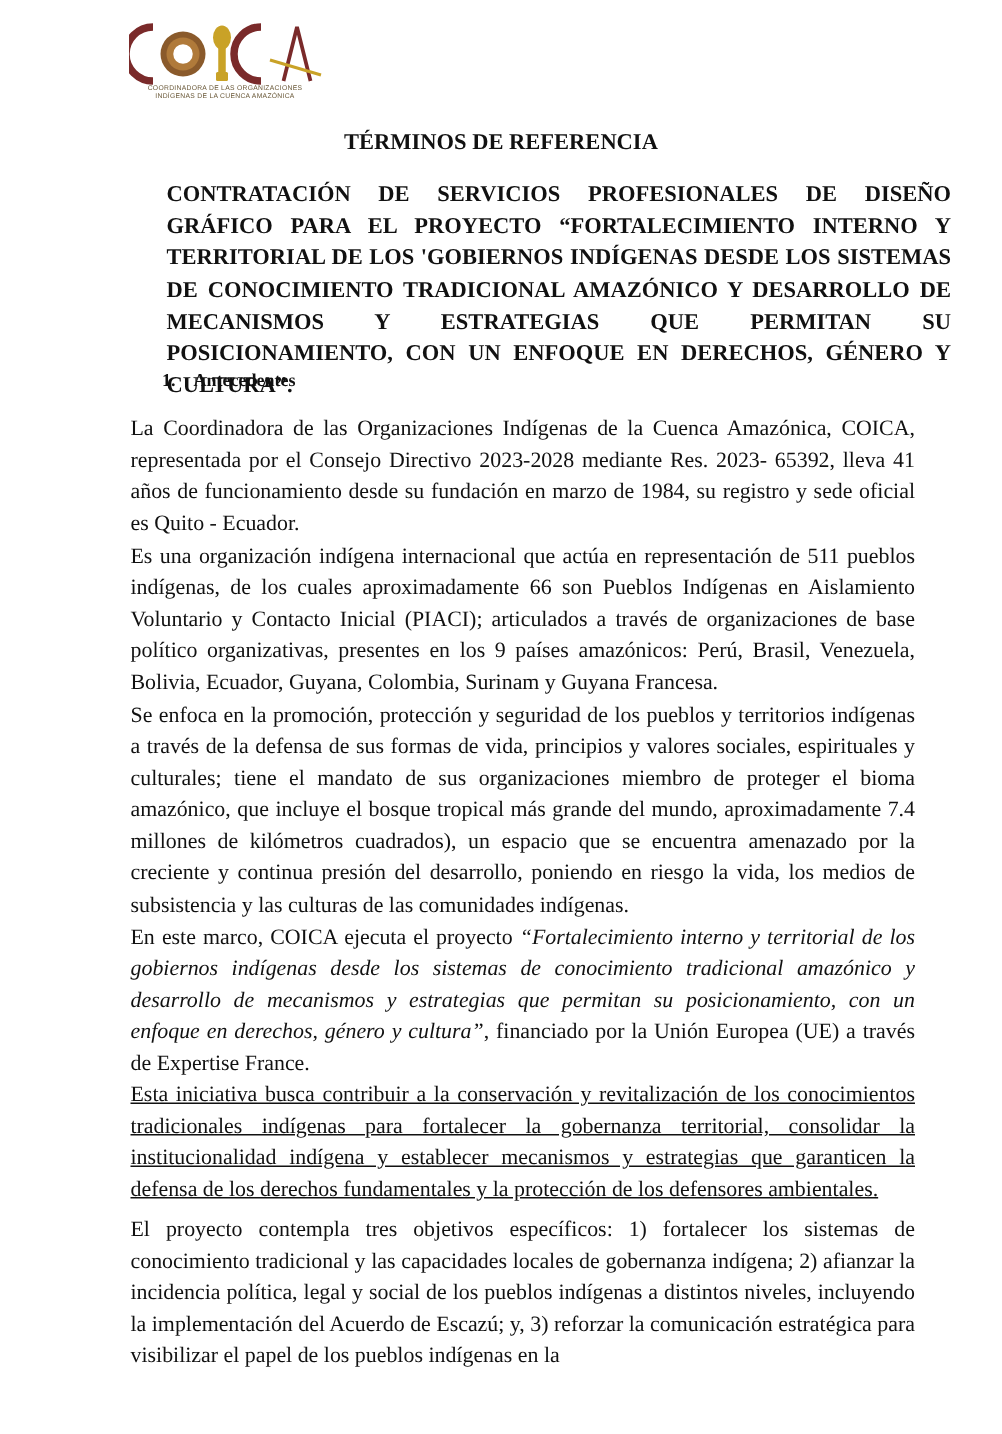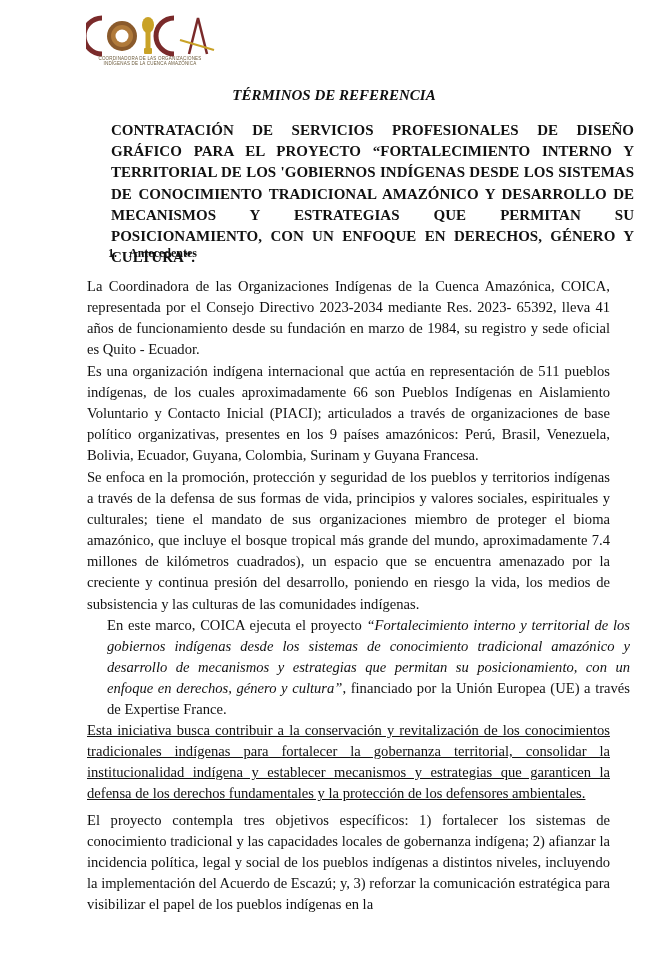--- a/index.html
+++ b/index.html
@@ -11,21 +11,21 @@
   .logo {
     position: absolute; left: 86px; top: 14px; width: 130px; height: 55px;
   }
   .logo-sub {
     position: absolute; left: 90px; top: 56px; width: 120px;
     font-family: "Liberation Sans", sans-serif; font-size: 4.5px; line-height: 5px;
     color: #6b5a3a; letter-spacing: 0.2px; text-transform: uppercase; text-align: center;
   }
   .doc-title {
     position: absolute; left: 0; width: 668px; top: 87px;
-    text-align: center; font-weight: bold; font-size: 15px; font-style: italic;
+    text-align: center; font-weight: bold; font-size: 15px;
   }
   .subtitle {
     position: absolute; left: 87px; width: 523px; top: 120px;
     font-weight: bold; font-size: 15px; line-height: 21.2px;
     text-align: justify; text-align-last: left; margin-left: 24px;
   }
   .section-heading {
     position: absolute; left: 108px; top: 246px; font-weight: bold; font-size: 12px;
   }
   .section-heading .num { margin-right: 12px; }
@@ -64,25 +64,25 @@
 </div>
 
 <div class="doc-title">TÉRMINOS DE REFERENCIA</div>
 
 <div class="subtitle">CONTRATACIÓN DE SERVICIOS PROFESIONALES DE DISEÑO GRÁFICO PARA EL PROYECTO “FORTALECIMIENTO INTERNO Y TERRITORIAL DE LOS 'GOBIERNOS INDÍGENAS DESDE LOS SISTEMAS DE CONOCIMIENTO TRADICIONAL AMAZÓNICO Y DESARROLLO DE MECANISMOS Y ESTRATEGIAS QUE PERMITAN SU POSICIONAMIENTO, CON UN ENFOQUE EN DERECHOS, GÉNERO Y CULTURA”.</div>
 
 <div class="section-heading">
   <span class="num">1.</span><span>Antecedentes</span>
 </div>
 
-<div class="para" style="top:276px;">La Coordinadora de las Organizaciones Indígenas de la Cuenca Amazónica, COICA, representada por el Consejo Directivo 2023-2034 mediante Res. 2023- 65392, lleva 41 años de funcionamiento desde su fundación en marzo de 1984, su registro y sede oficial es Quito - Ecuador.</div>
+<div class="para" style="top:276px;">La Coordinadora de las Organizaciones Indígenas de la Cuenca Amazónica, COICA, representada por el Consejo Directivo 2023-2028 mediante Res. 2023- 65392, lleva 41 años de funcionamiento desde su fundación en marzo de 1984, su registro y sede oficial es Quito - Ecuador.</div>
 
 <div class="para" style="top:361px;">Es una organización indígena internacional que actúa en representación de 511 pueblos indígenas, de los cuales aproximadamente 66 son Pueblos Indígenas en Aislamiento Voluntario y Contacto Inicial (PIACI); articulados a través de organizaciones de base político organizativas, presentes en los 9 países amazónicos: Perú, Brasil, Venezuela, Bolivia, Ecuador, Guyana, Colombia, Surinam y Guyana Francesa.</div>
 
 <div class="para" style="top:467px;">Se enfoca en la promoción, protección y seguridad de los pueblos y territorios indígenas a través de la defensa de sus formas de vida, principios y valores sociales, espirituales y culturales; tiene el mandato de sus organizaciones miembro de proteger el bioma amazónico, que incluye el bosque tropical más grande del mundo, aproximadamente 7.4 millones de kilómetros cuadrados), un espacio que se encuentra amenazado por la creciente y continua presión del desarrollo, poniendo en riesgo la vida, los medios de subsistencia y las culturas de las comunidades indígenas.</div>
 
-<div class="para" style="top:615px;margin-left:20px;">
+<div class="para" style="top:615px;">
   <span>En este marco, COICA ejecuta el proyecto </span><em>“Fortalecimiento interno y territorial de los gobiernos indígenas desde los sistemas de conocimiento tradicional amazónico y desarrollo de mecanismos y estrategias que permitan su posicionamiento, con un enfoque en derechos, género y cultura”</em><span>, financiado por la Unión Europea (UE) a través de Expertise France.</span>
 </div>
 
 <div class="para" style="top:720px;text-decoration:underline;">Esta iniciativa busca contribuir a la conservación y revitalización de los conocimientos tradicionales indígenas para fortalecer la gobernanza territorial, consolidar la institucionalidad indígena y establecer mecanismos y estrategias que garanticen la defensa de los derechos fundamentales y la protección de los defensores ambientales.</div>
 
 <div class="para" style="top:810px; text-align-last:left;">El proyecto contempla tres objetivos específicos: 1) fortalecer los sistemas de conocimiento tradicional y las capacidades locales de gobernanza indígena; 2) afianzar la incidencia política, legal y social de los pueblos indígenas a distintos niveles, incluyendo la implementación del Acuerdo de Escazú; y, 3) reforzar la comunicación estratégica para visibilizar el papel de los pueblos indígenas en la</div>
 
 </body></html>

